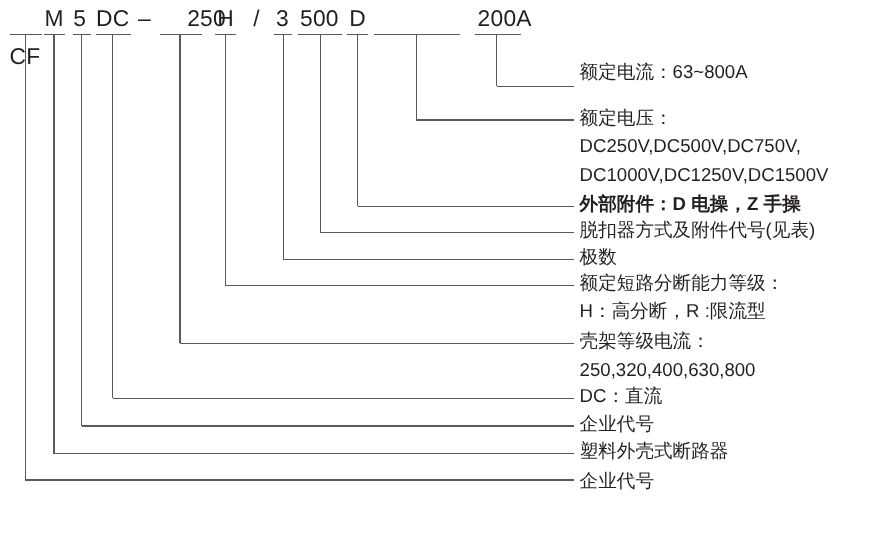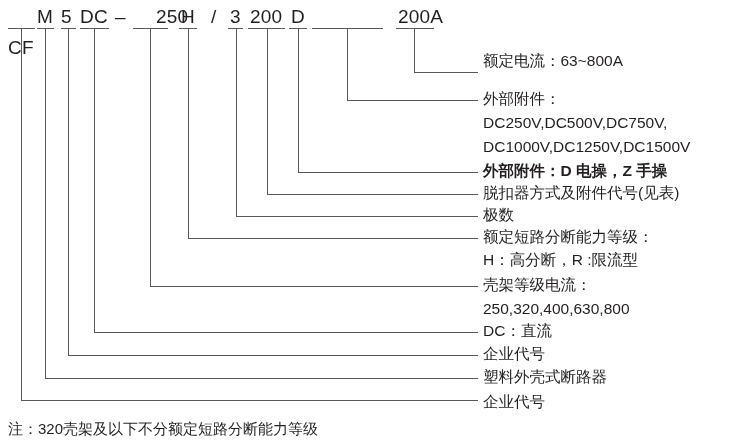--- a/index.html
+++ b/index.html
@@ -112,38 +112,37 @@
   <div class="code-row">
       <span class="code-seg" style="left: 8px; margin-top: 31px;">CF</span>
       <span class="code-seg" style="left: 37px;">M</span>
       <span class="code-seg" style="left: 61px;">5</span>
       <span class="code-seg" style="left: 80px;">DC</span>
       <span class="code-seg" style="left: 115px;">–</span>
       <span class="code-seg" style="left: 136px; margin-left: 20px;">250</span>
       <span class="code-seg" style="left: 181px;">H</span>
       <span class="code-seg" style="left: 211px;">/</span>
       <span class="code-seg" style="left: 230px;">3</span>
-      <span class="code-seg" style="left: 250px;">200</span>
+      <span class="code-seg" style="left: 250px;">500</span>
       <span class="code-seg" style="left: 291px;">D</span>
       <span class="code-seg" style="left: 398px;">200A</span>
     </div>
 
   <div id="desc-list">
       <div class="desc" style="top: 51px;">额定电流：63~800A</div>
-      <div class="desc" style="top: 89px;">外部附件：</div>
+      <div class="desc" style="top: 89px;">额定电压：</div>
       <div class="desc cont" style="top: 113px;">DC250V,DC500V,DC750V,</div>
       <div class="desc cont" style="top: 137px;">DC1000V,DC1250V,DC1500V</div>
       <div class="desc" style="top: 161px; font-weight: bold;">外部附件：D 电操，Z 手操</div>
       <div class="desc" style="top: 183px;">脱扣器方式及附件代号(见表)</div>
       <div class="desc" style="top: 205px; text-align: right;">极数</div>
       <div class="desc" style="top: 227px;">额定短路分断能力等级：</div>
       <div class="desc cont" style="top: 250px;">H：高分断，R :限流型</div>
       <div class="desc" style="top: 275px;">壳架等级电流：</div>
       <div class="desc cont" style="top: 299px;">250,320,400,630,800</div>
       <div class="desc" style="top: 321px;">DC：直流</div>
       <div class="desc" style="top: 344px;">企业代号</div>
       <div class="desc" style="top: 367px;">塑料外壳式断路器</div>
       <div class="desc" style="top: 392px;">企业代号</div>
     </div>
 
-  <div class="note">注：320壳架及以下不分额定短路分断能力等级</div>
 
 </div>
 
 </body></html>

